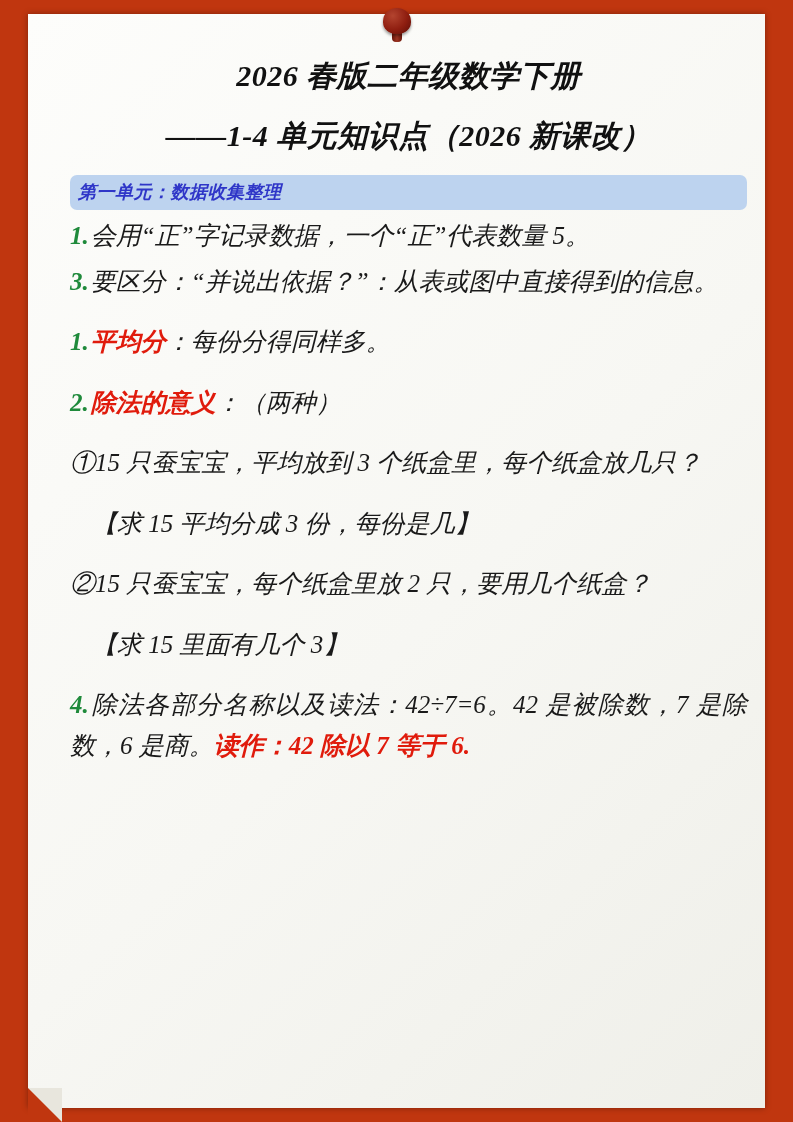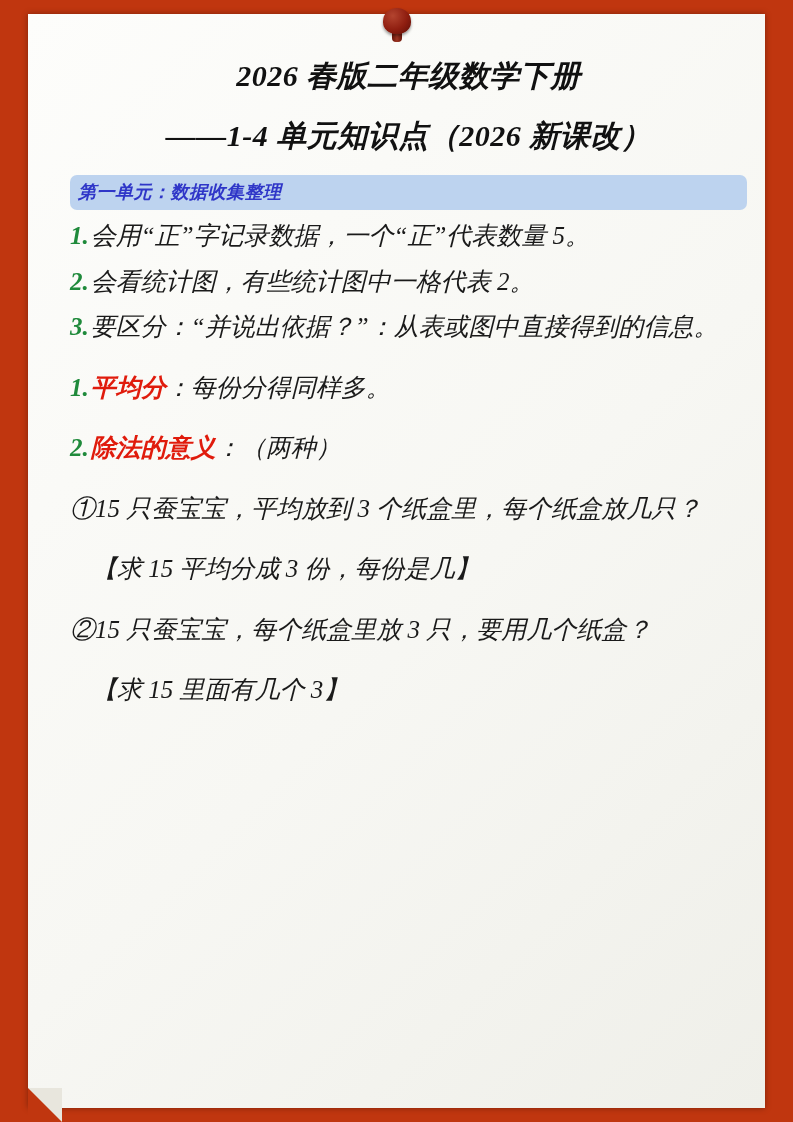--- a/index.html
+++ b/index.html
@@ -130,44 +130,44 @@
       <span>2026 春版二年级数学下册</span>
       <span class="line2">——1-4 单元知识点（2026 新课改）</span>
     </h1>
 
     <div class="section-head">第一单元：数据收集整理</div>
 
     <p class="para">
       <span class="num">1.</span><span>会用“正”字记录数据，一个“正”代表数量 5。</span>
     </p>
     <p class="para">
-      <span class="num">2.</span><span>会看统计图，有些统计图中一格代表 2。</span>
-    </p>
-    <p class="para">
       <span class="num">3.</span><span>要区分：“并说出依据？”：从表或图中直接得到的信息。</span>
     </p>
 
 
     <p class="para tight">
       <span class="num">1.</span><span class="redb">平均分</span><span>：每份分得同样多。</span>
     </p>
     <p class="para tight">
       <span class="num">2.</span><span class="redb">除法的意义</span><span>：（两种）</span>
     </p>
     <p class="para tight">
       <span>①15 只蚕宝宝，平均放到 3 个纸盒里，每个纸盒放几只？</span>
     </p>
     <p class="para tight sub">
       <span>【求 15 平均分成 3 份，每份是几】</span>
     </p>
     <p class="para tight">
-      <span>②15 只蚕宝宝，每个纸盒里放 3 只，要用几个纸盒？</span>
+      <span>②15 只蚕宝宝，每个纸盒里放 2 只，要用几个纸盒？</span>
     </p>
     <p class="para tight sub">
       <span>【求 15 里面有几个 3】</span>
+    </p>
+    <p class="para tight">
+      <span class="num">4.</span><span>除法各部分名称以及读法：42÷7=6。42 是被除数，7 是除数，6 是商。</span><span class="redb">读作：42 除以 7 等于 6.</span>
     </p>
 
   </div>
 </div>
 
 <div id="fold"></div>
 
 <div id="pin">
   <div class="stem"></div>
   <div class="head"></div>

